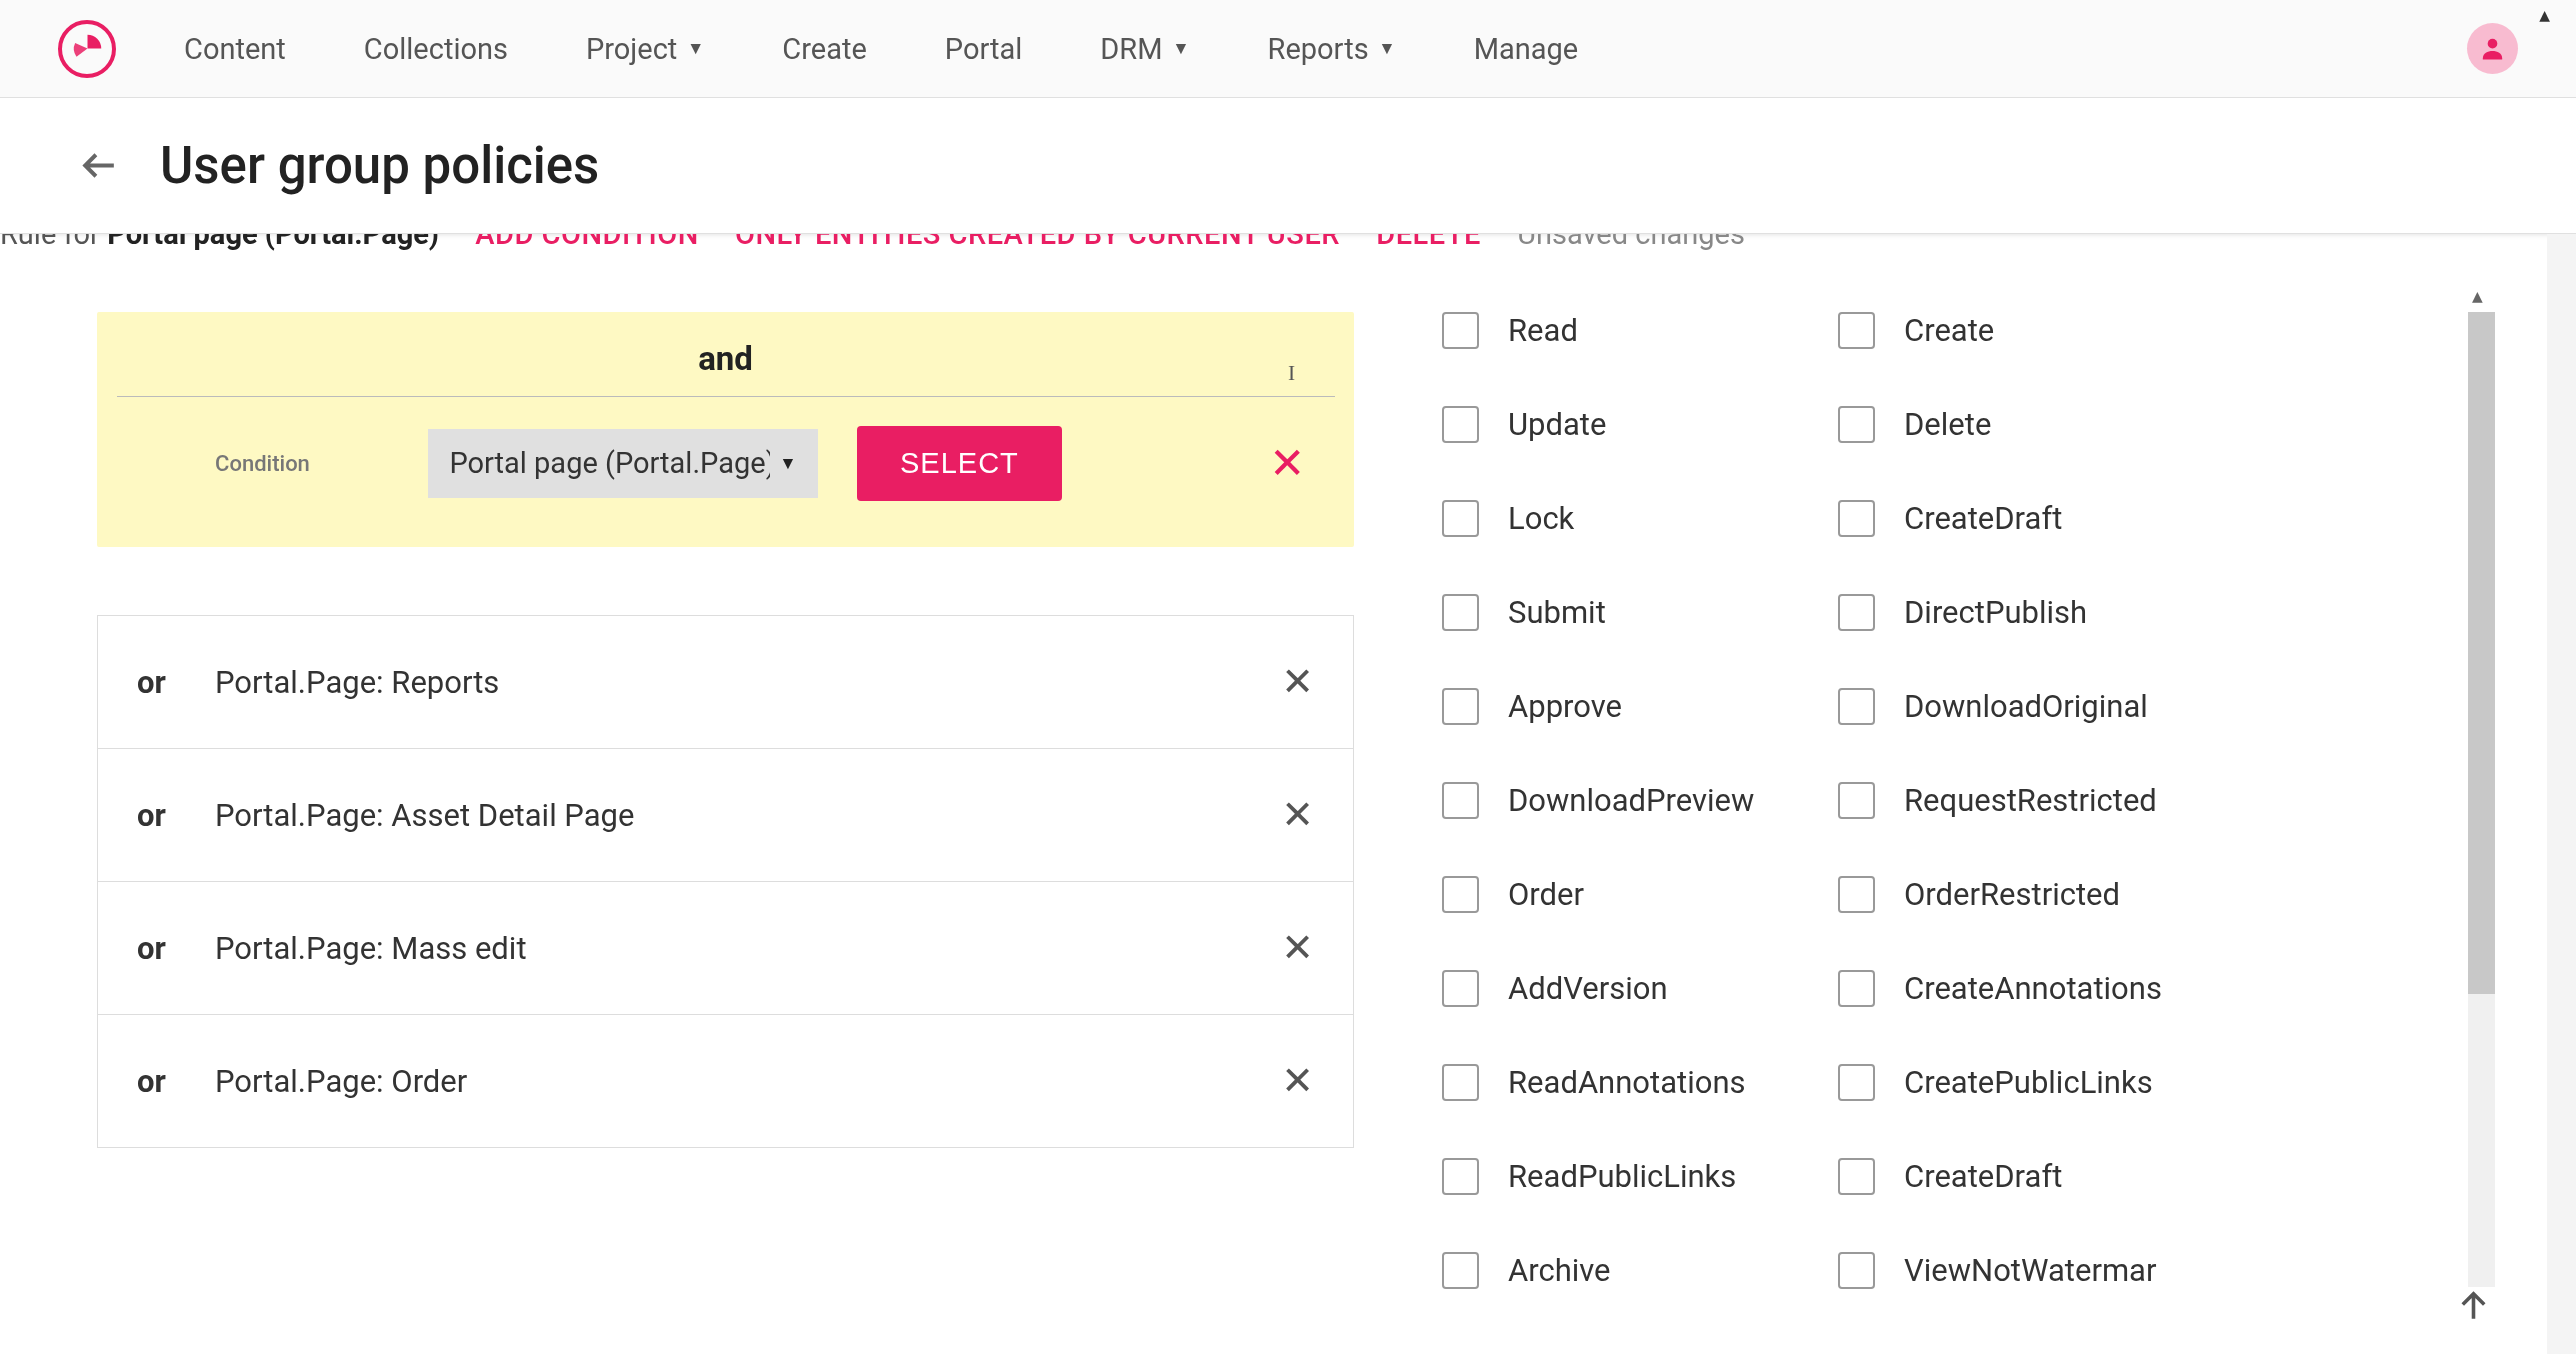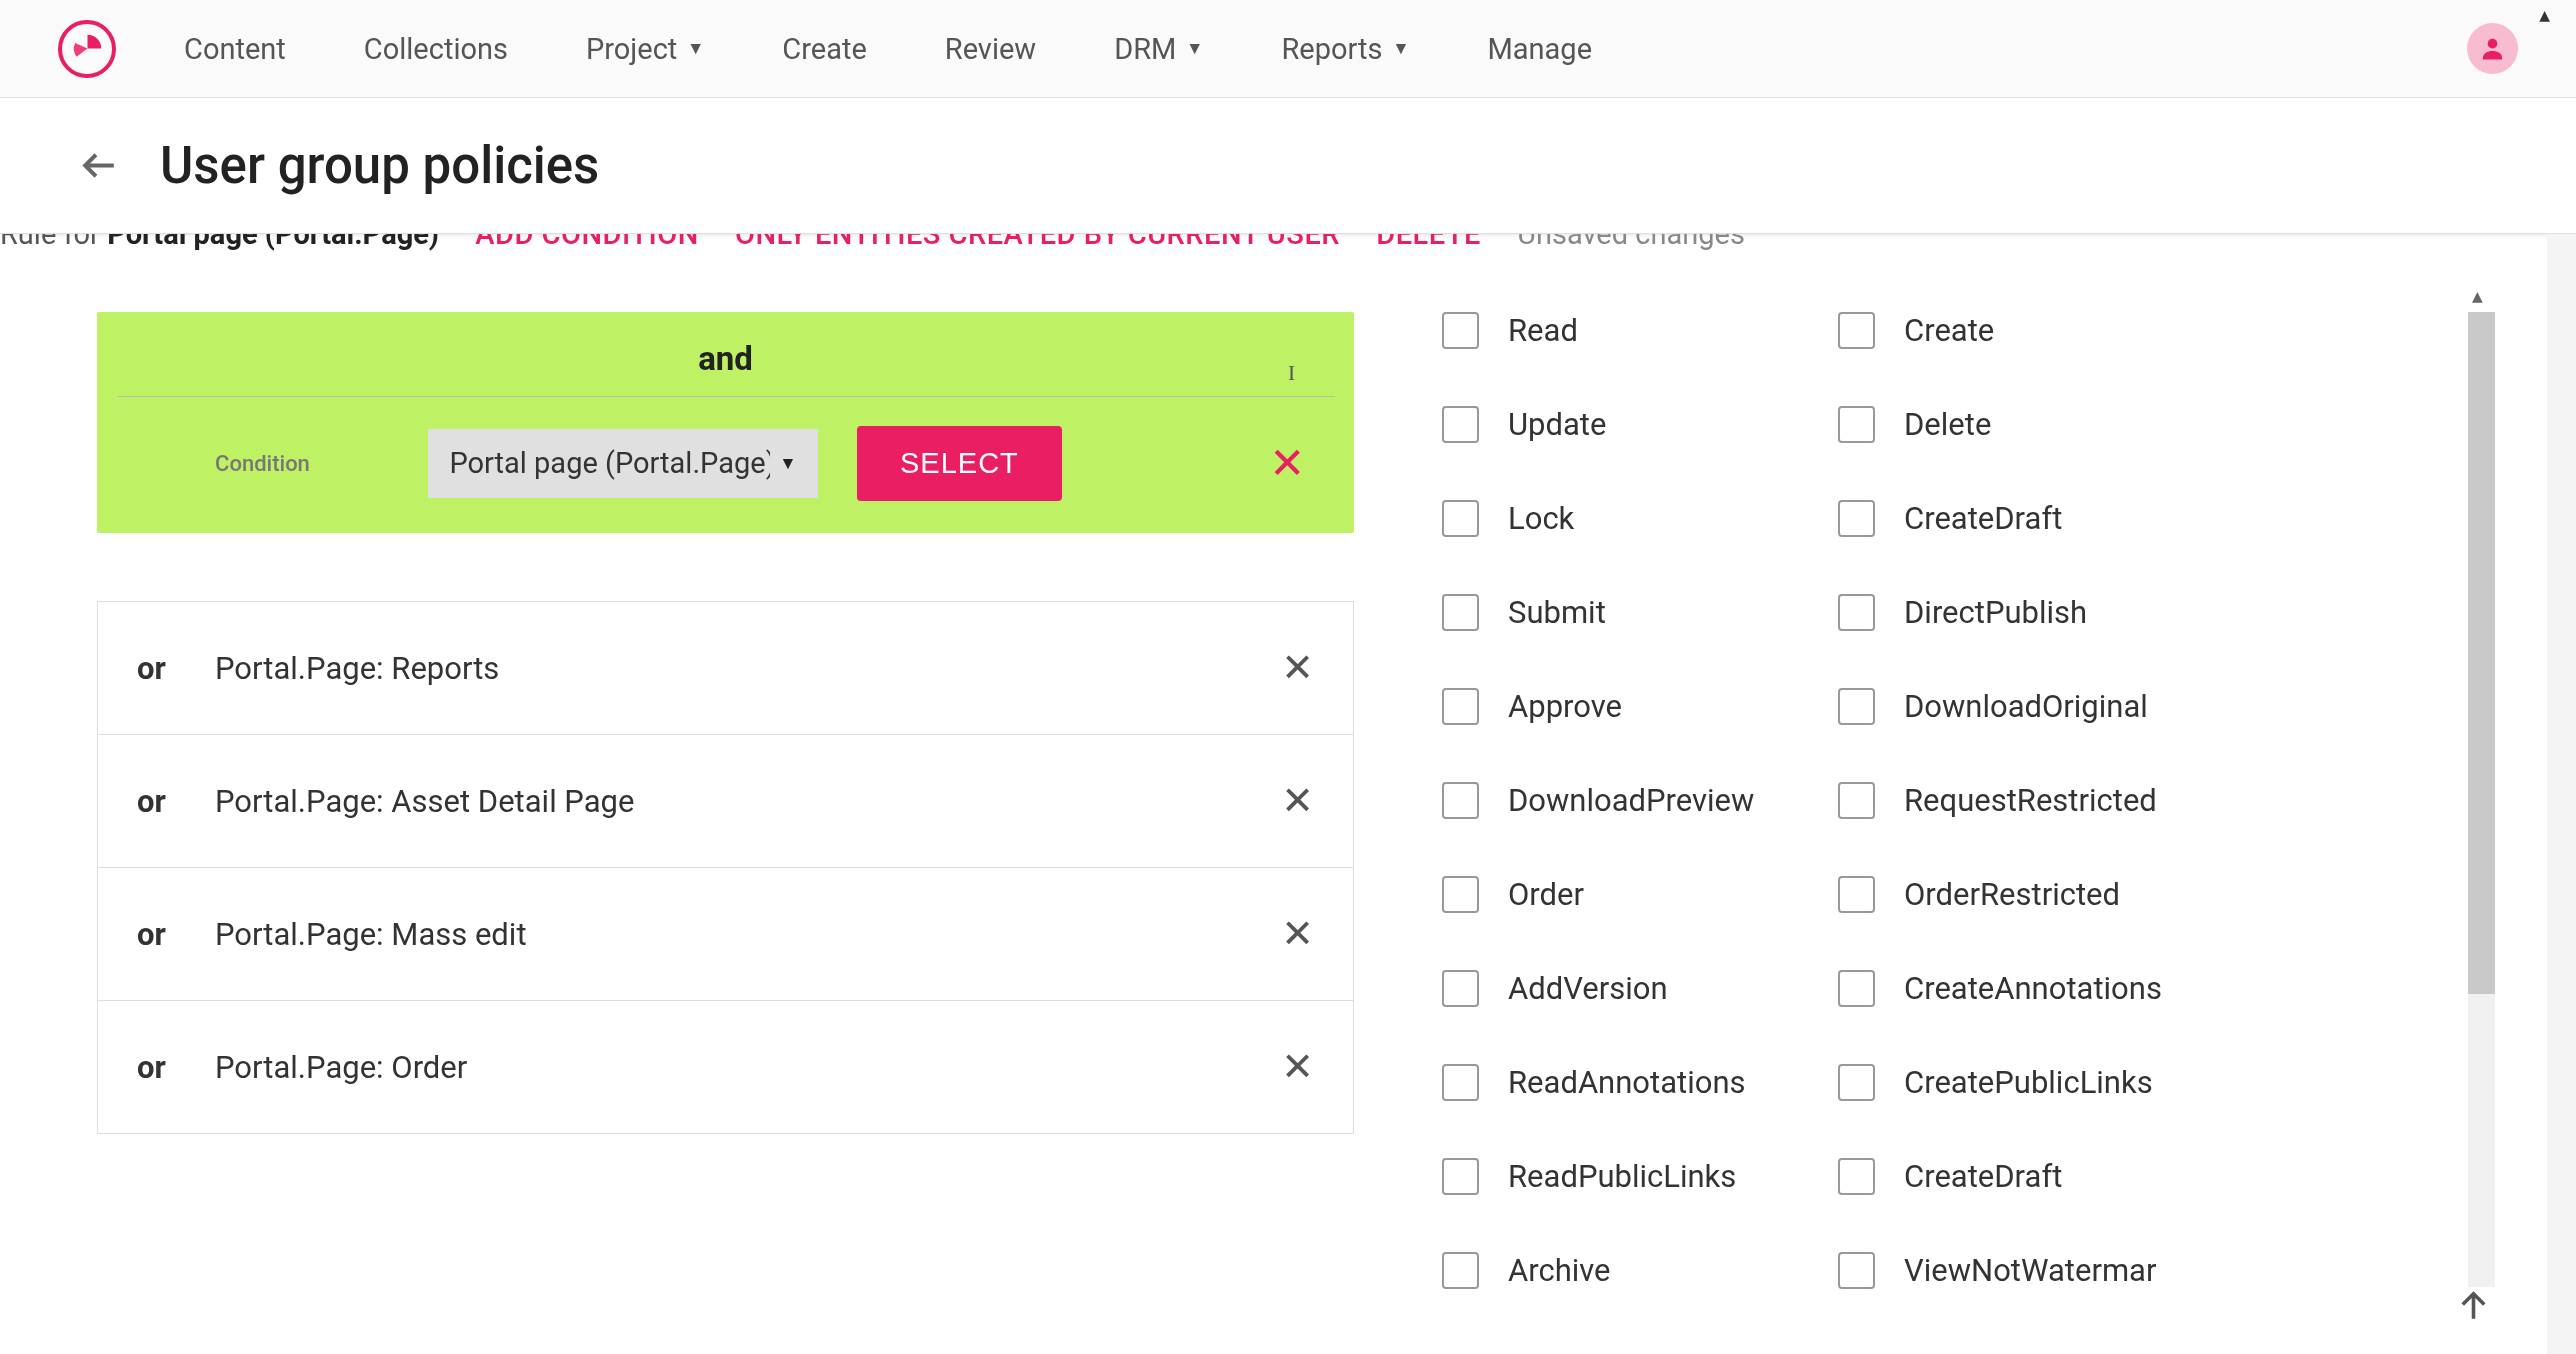--- a/index.html
+++ b/index.html
@@ -108,23 +108,23 @@
   .rule-header-cut .rule-action { color:#e91e63; font-weight:500; margin-left:29px; letter-spacing:0.5px; }
   .rule-header-cut .rule-unsaved { color:#888; margin-left:29px; }
 
   
   .left-col {
     width: 1257px;
     padding-top: 78px;
   }
 
   .condition-block {
-    background: #bef264;
+    background: #fef9c3;
     border-radius: 1.9px;
-    padding: 0 0 32px 0;
+    padding: 0 0 46px 0;
   }
   .and-header {
     text-align: center;
     font-size: 33px;
     font-weight: 700;
     color: #222;
     padding: 27px 0 17.5px 0;
     border-bottom: 1.9px solid #bbb;
     margin: 0 19.5px;
   }
@@ -298,21 +298,21 @@
           <span>Collections</span>
         </div>
       <div class="nav-item">
           <span>Project</span>
           <span class="caret">▼</span>
         </div>
       <div class="nav-item">
           <span>Create</span>
         </div>
       <div class="nav-item">
-          <span>Review</span>
+          <span>Portal</span>
         </div>
       <div class="nav-item">
           <span>DRM</span>
           <span class="caret">▼</span>
         </div>
       <div class="nav-item">
           <span>Reports</span>
           <span class="caret">▼</span>
         </div>
       <div class="nav-item">

